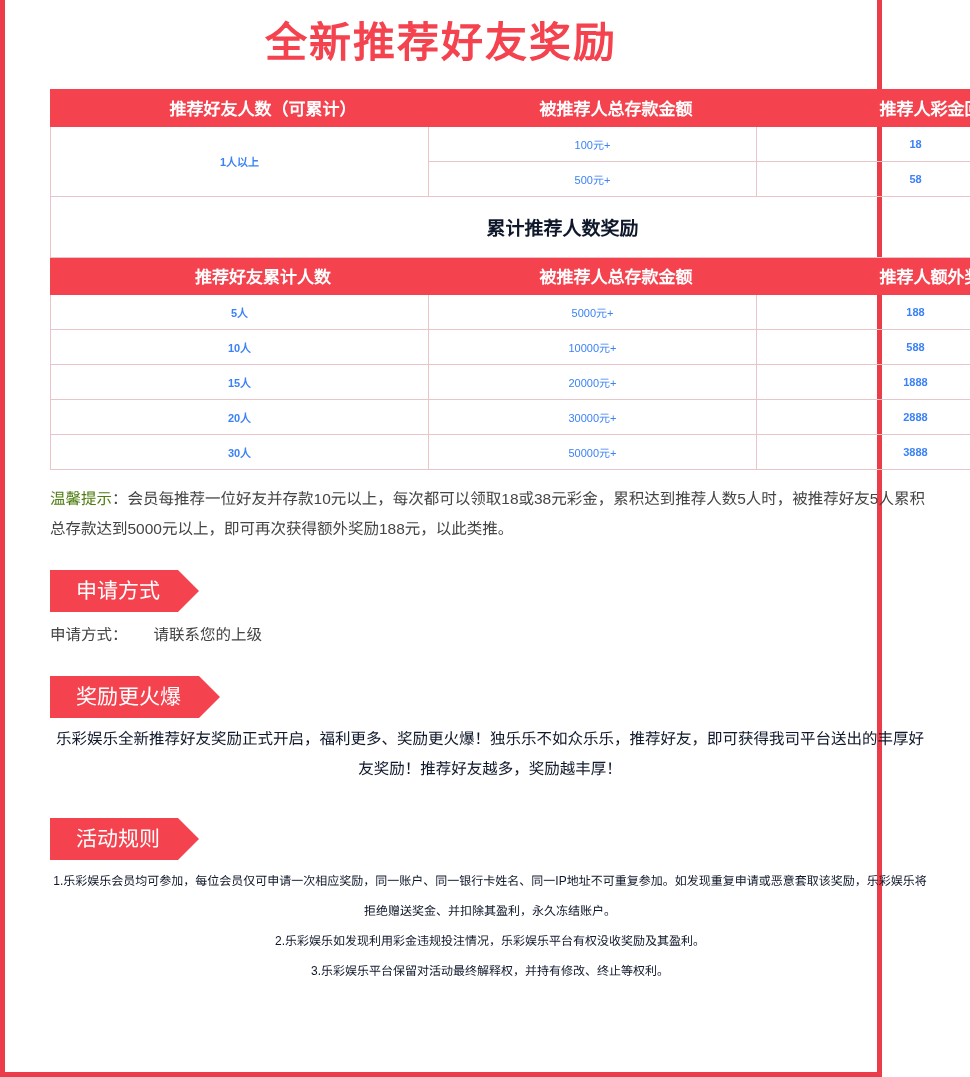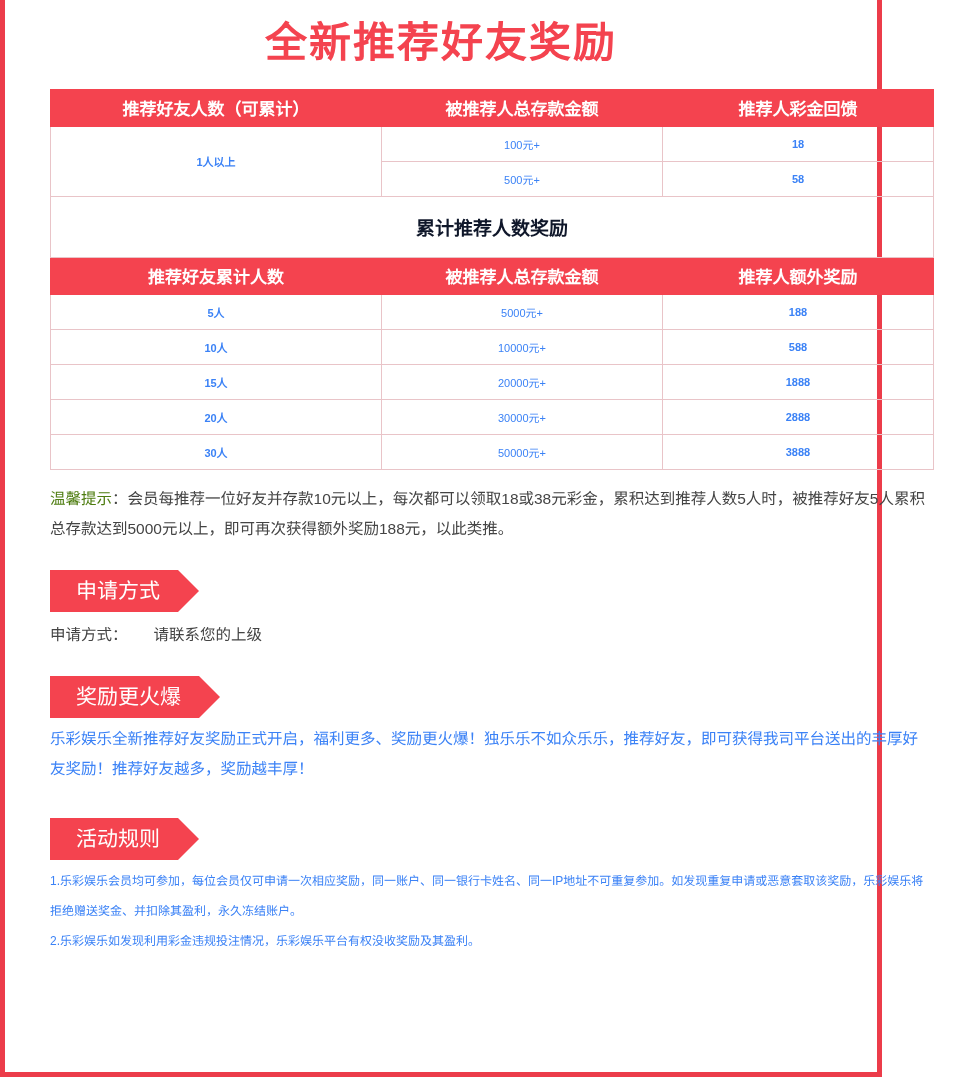--- a/index.html
+++ b/index.html
@@ -53,20 +53,21 @@
     height: 34px;
     padding: 0;
   }
   .tbl .hdr td {
     background: #f4434f;
     color: #ffffff;
     font-weight: bold;
     height: 36px;
     border: 1px solid #f4434f;
     font-size: 17px;
+    padding-left: 47px;
   }
   .tbl .bold {
     font-weight: bold;
   }
   .sec-title td {
     height: 60px;
     font-size: 19px;
     font-weight: bold;
     color: #0f172a;
     border-left: 1px solid #e9c4c8;
@@ -115,22 +116,23 @@
     height: 0;
     border-top: 21px solid transparent;
     border-bottom: 21px solid transparent;
     border-left: 21px solid #f4434f;
   }
 
   .para {
     width: 880px;
     font-size: 15.5px;
     line-height: 30px;
-    color: #3b82f6;
+    color: #0f172a;
     margin-top: 6px;
+    text-align: center;
   }
   .para.small {
     font-size: 12px;
     line-height: 30px;
   }
   .apply-line {
     font-size: 15.5px;
     color: #444;
     line-height: 30px;
     margin-top: 8px;
@@ -219,16 +221,17 @@
       <div class="banner">奖励更火爆</div>
     </div>
     <div class="para">乐彩娱乐全新推荐好友奖励正式开启，福利更多、奖励更火爆！独乐乐不如众乐乐，推荐好友，即可获得我司平台送出的丰厚好友奖励！推荐好友越多，奖励越丰厚！</div>
 
     <div class="banner-wrap block-gap-lg">
       <div class="banner">活动规则</div>
     </div>
     <div class="para small rules">
       <p>1.乐彩娱乐会员均可参加，每位会员仅可申请一次相应奖励，同一账户、同一银行卡姓名、同一IP地址不可重复参加。如发现重复申请或恶意套取该奖励，乐彩娱乐将拒绝赠送奖金、并扣除其盈利，永久冻结账户。</p>
       <p>2.乐彩娱乐如发现利用彩金违规投注情况，乐彩娱乐平台有权没收奖励及其盈利。</p>
+      <p>3.乐彩娱乐平台保留对活动最终解释权，并持有修改、终止等权利。</p>
     </div>
 
   </div>
 </div>
 
 </body></html>

